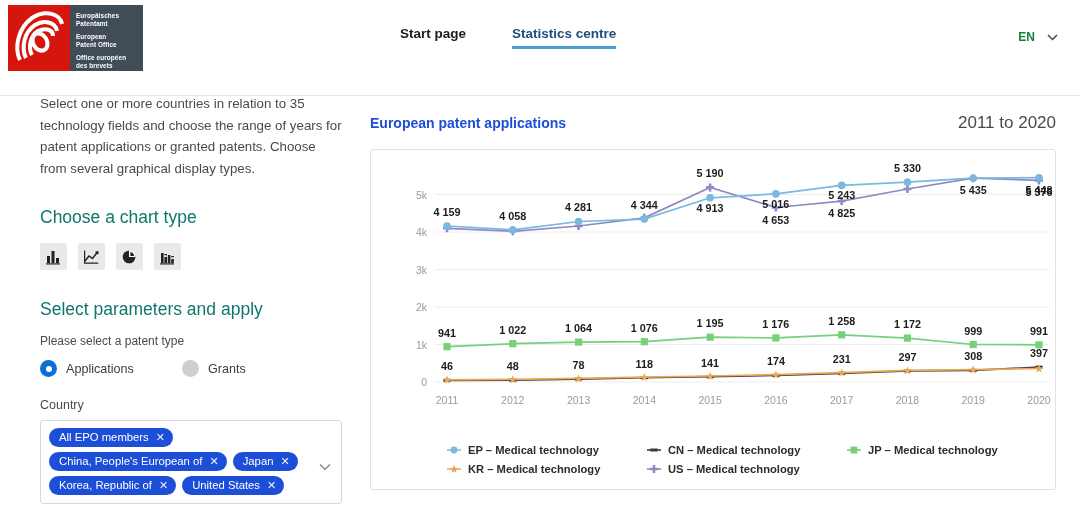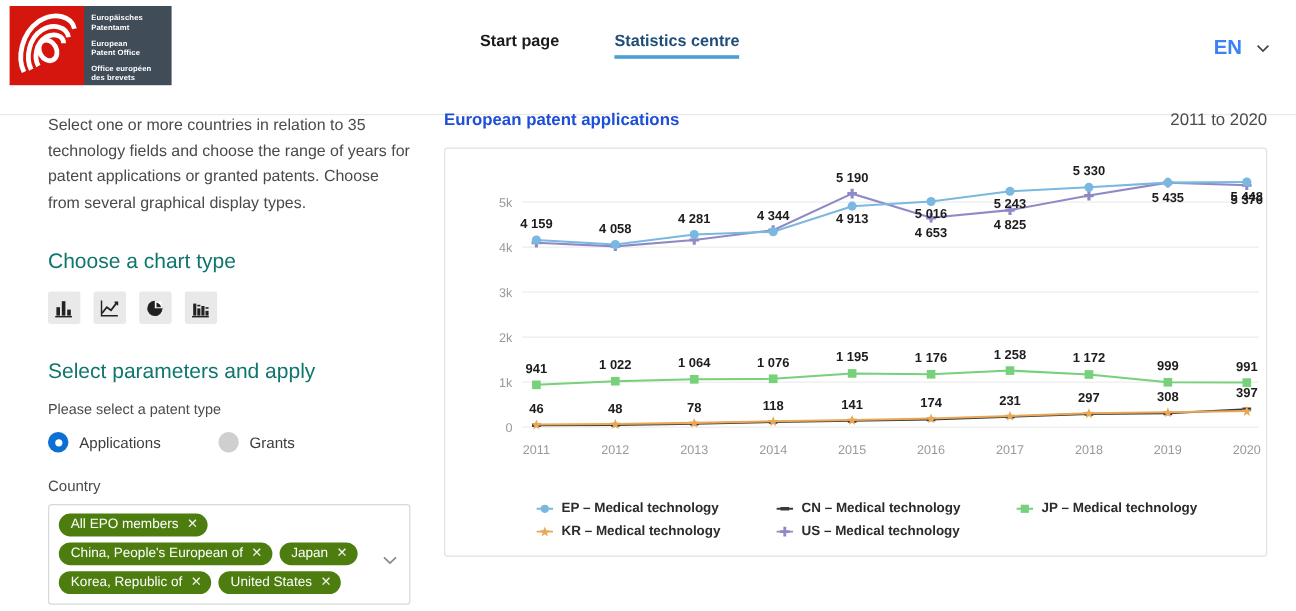--- a/index.html
+++ b/index.html
@@ -27,21 +27,21 @@
   .logo-txt p { margin-bottom: 5px; }
 
   .nav { position: absolute; left: 400px; top: 26px; display: flex; gap: 46px; align-items: flex-start;}
   .nav-item {
     font-size: 13.5px; font-weight: bold; color: #1b1b1b; cursor: pointer;
     padding-bottom: 5px; white-space: nowrap;
   }
   .nav-item.active { color: #1f4e79; border-bottom: 3px solid #4a9fd4; }
 
   .lang { position: absolute; right: 22px; top: 30px; display: flex; align-items: center; gap: 12px; cursor: pointer; }
-  .lang-code { font-size: 17px; font-weight: bold; color: #3b82f6; }
+  .lang-code { font-size: 12px; font-weight: bold; color: #15803d; }
   .chev { width: 11px; height: 7px; }
 
   
   .sidebar { position: absolute; left: 16px; top: 75px; width: 350px; height: 434px; padding: 18px 24px 0 24px; }
   .intro { font-size: 13.3px; line-height: 21.5px; color: #4a4a4a; }
   .h2 { font-size: 17.5px; font-weight: normal; color: #0f766e; }
   .h2.chart-type { margin-top: 28px; }
   .h2.params { margin-top: 29px; }
 
   .chart-types { display: flex; gap: 11px; margin-top: 15px; }
@@ -63,32 +63,32 @@
   .radio-label { font-size: 12.6px; color: #3d3d3d; }
 
   .country-label { font-size: 12.5px; color: #4a4a4a; margin-top: 21px; }
   .tag-box {
     margin-top: 8px; border: 1px solid #d8d8d8; border-radius: 3px;
     padding: 7px 8px 8px 8px; position: relative; width: 302px; min-height: 64px;
   }
   .tag-rows { display: flex; flex-direction: column; gap: 5px; width: 262px; }
   .tag-row { display: flex; gap: 6px; flex-wrap: nowrap; }
   .tag {
-    background: #4d7c0f; color: #ffffff; border-radius: 11px;
+    background: #1d4ed8; color: #ffffff; border-radius: 11px;
     font-size: 11.3px; padding: 3px 8px 4px 10px; display: flex; align-items: center;
     gap: 7px; white-space: nowrap; cursor: pointer;
   }
   .tag-x { font-size: 11px; line-height: 1; opacity: .92; }
   .tag-chev { position: absolute; right: 10px; top: 42px; width: 12px; height: 8px; cursor: pointer; }
 
   
   .main { position: absolute; left: 350px; top: 75px; width: 730px; height: 434px; padding: 16px 24px 0 20px; }
   .card-head { display: flex; align-items: baseline; justify-content: space-between; }
   .card-title { font-size: 14px; font-weight: bold; color: #1d4ed8; }
-  .card-range { font-size: 14px; color: #4a4a4a; }
+  .card-range { font-size: 17px; color: #4a4a4a; margin-top: 22px; }
   .chart-card {
     margin-top: 16px; border: 1px solid #e2e2e2; border-radius: 3px;
     width: 686px; height: 341px; background: #fff; position: relative; overflow: hidden;
   }
   .plot { position: absolute; left: 0; top: 0; width: 686px; height: 290px; }
   .legend {
     position: absolute; left: 76px; top: 294px; width: 600px;
     display: flex; flex-wrap: wrap; row-gap: 7px;
   }
   .legend-item { display: flex; align-items: center; gap: 7px; width: 200px; cursor: pointer; }

